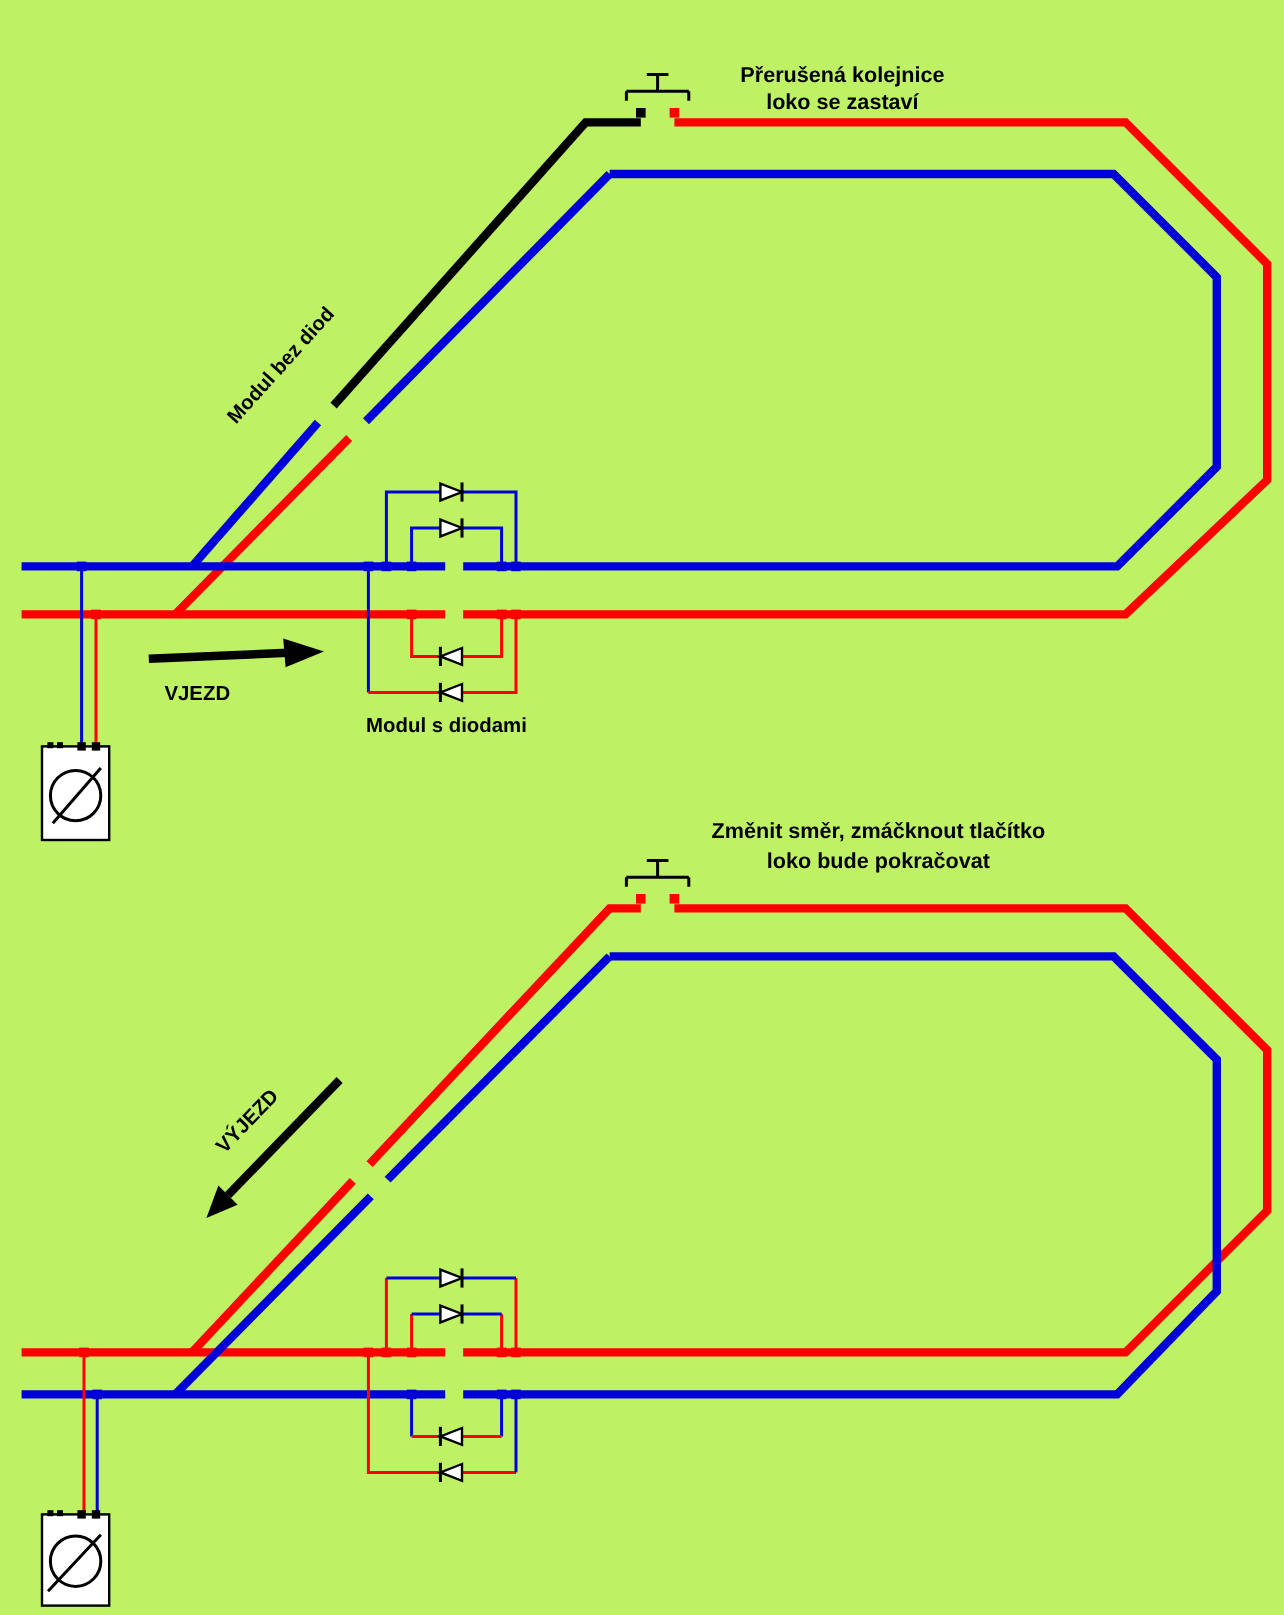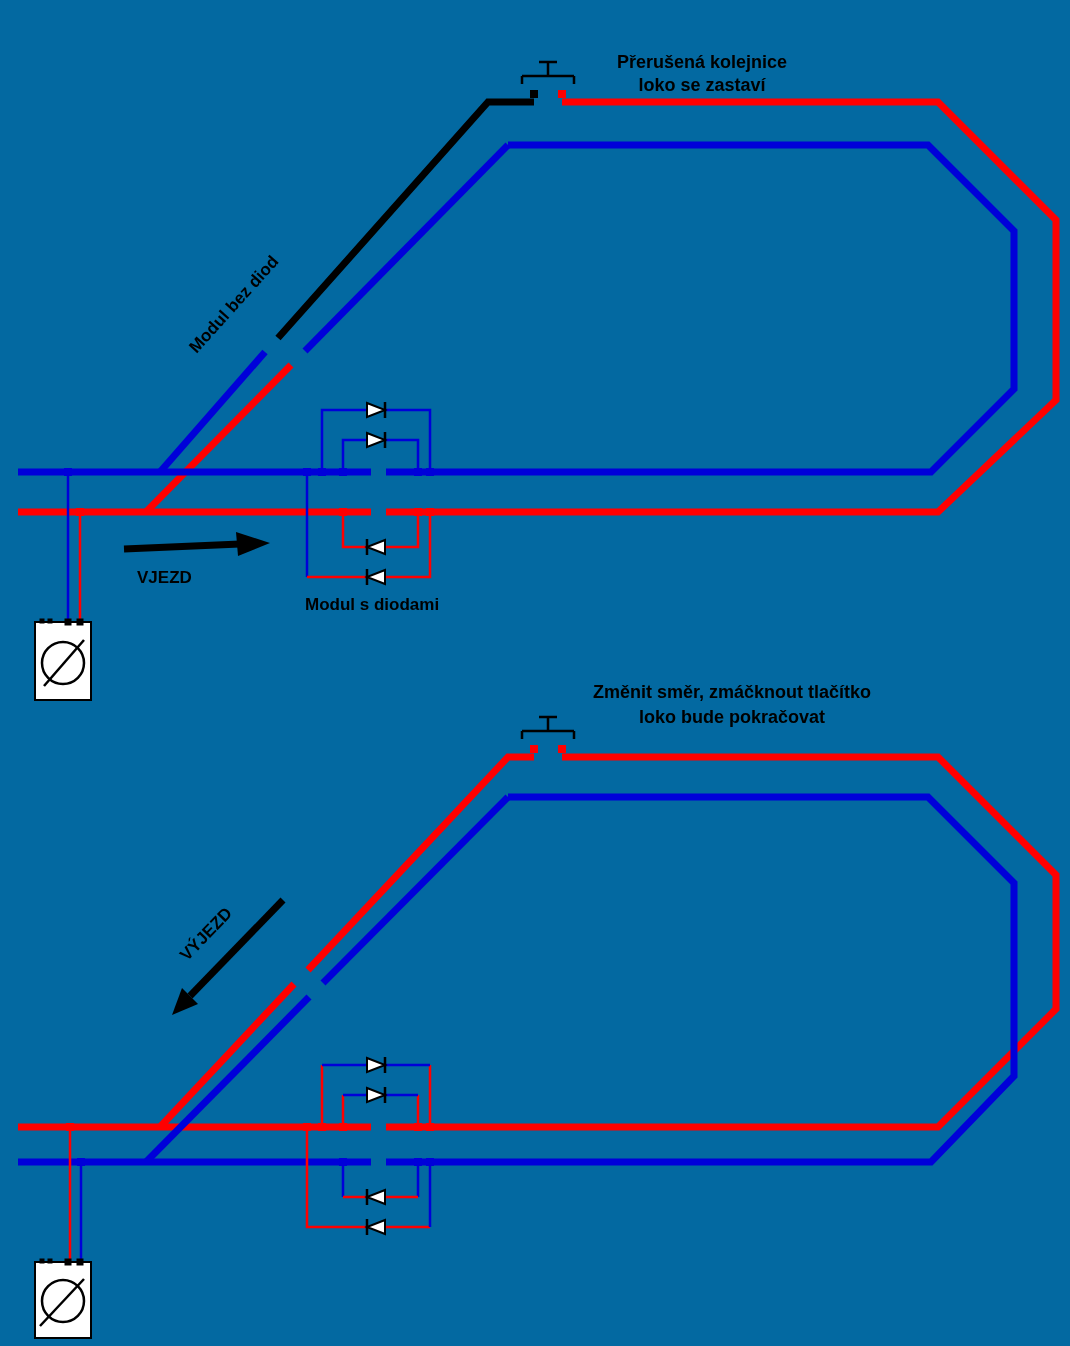--- a/index.html
+++ b/index.html
@@ -1,21 +1,21 @@
 <!DOCTYPE html>
 <html style="--rail-red: #ff0000; --rail-blue: #0000d9; --wire-black: #000000;"><head>
 <meta charset="utf-8">
 <style>
   :root{
     --rail-red:#ff0000;
     --rail-blue:#0000d9;
     --wire-black:#000000;
   }
   html,body{margin:0;padding:0;background:#ffffff;}
-  .stage{position:relative;width:1070px;height:1346px;background:#0369a1;}
+  .stage{position:relative;width:1070px;height:1346px;background:#bef264;}
   svg{display:block;}
   svg text{
     font-family:"Liberation Sans",sans-serif;
     font-weight:bold;
     fill:#000;
   }
   .caption{font-size:18px;}
   .label{font-size:17px;}
   .rail{fill:none;stroke-width:7;stroke-linejoin:miter;stroke-linecap:butt;}
   .red{stroke:var(--rail-red);}

